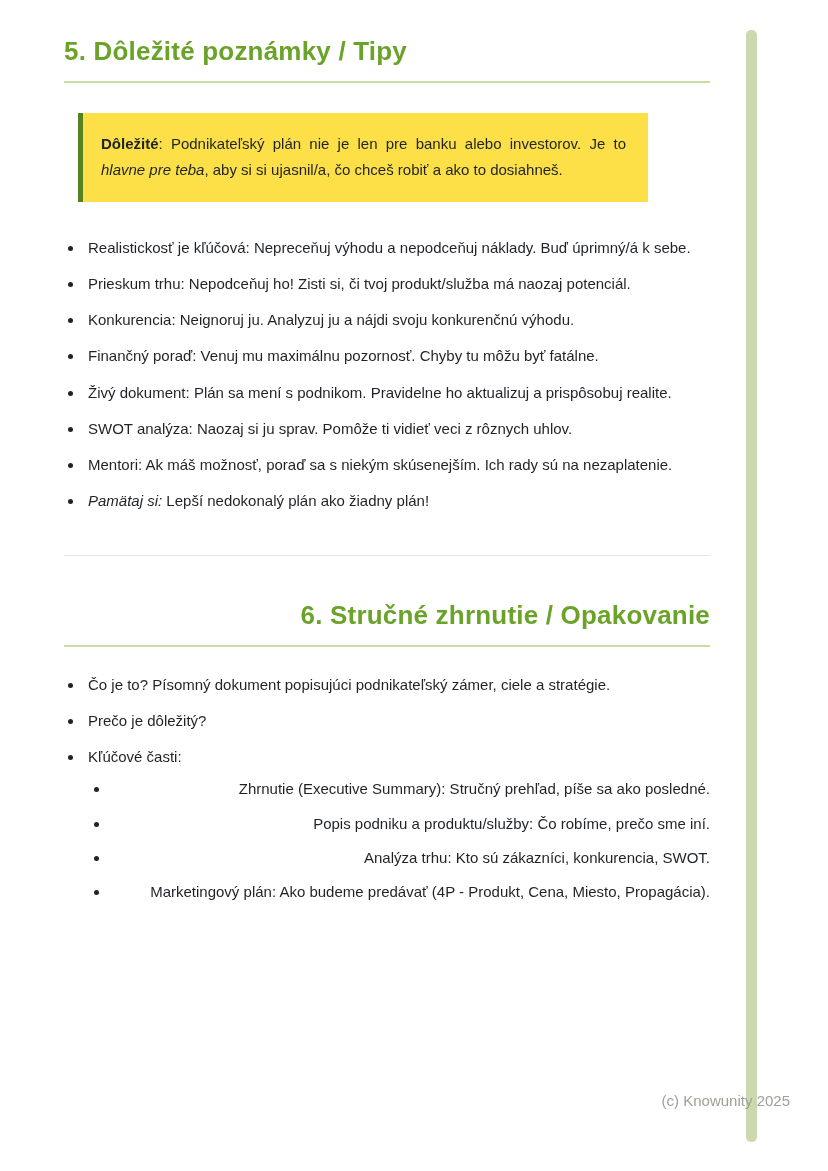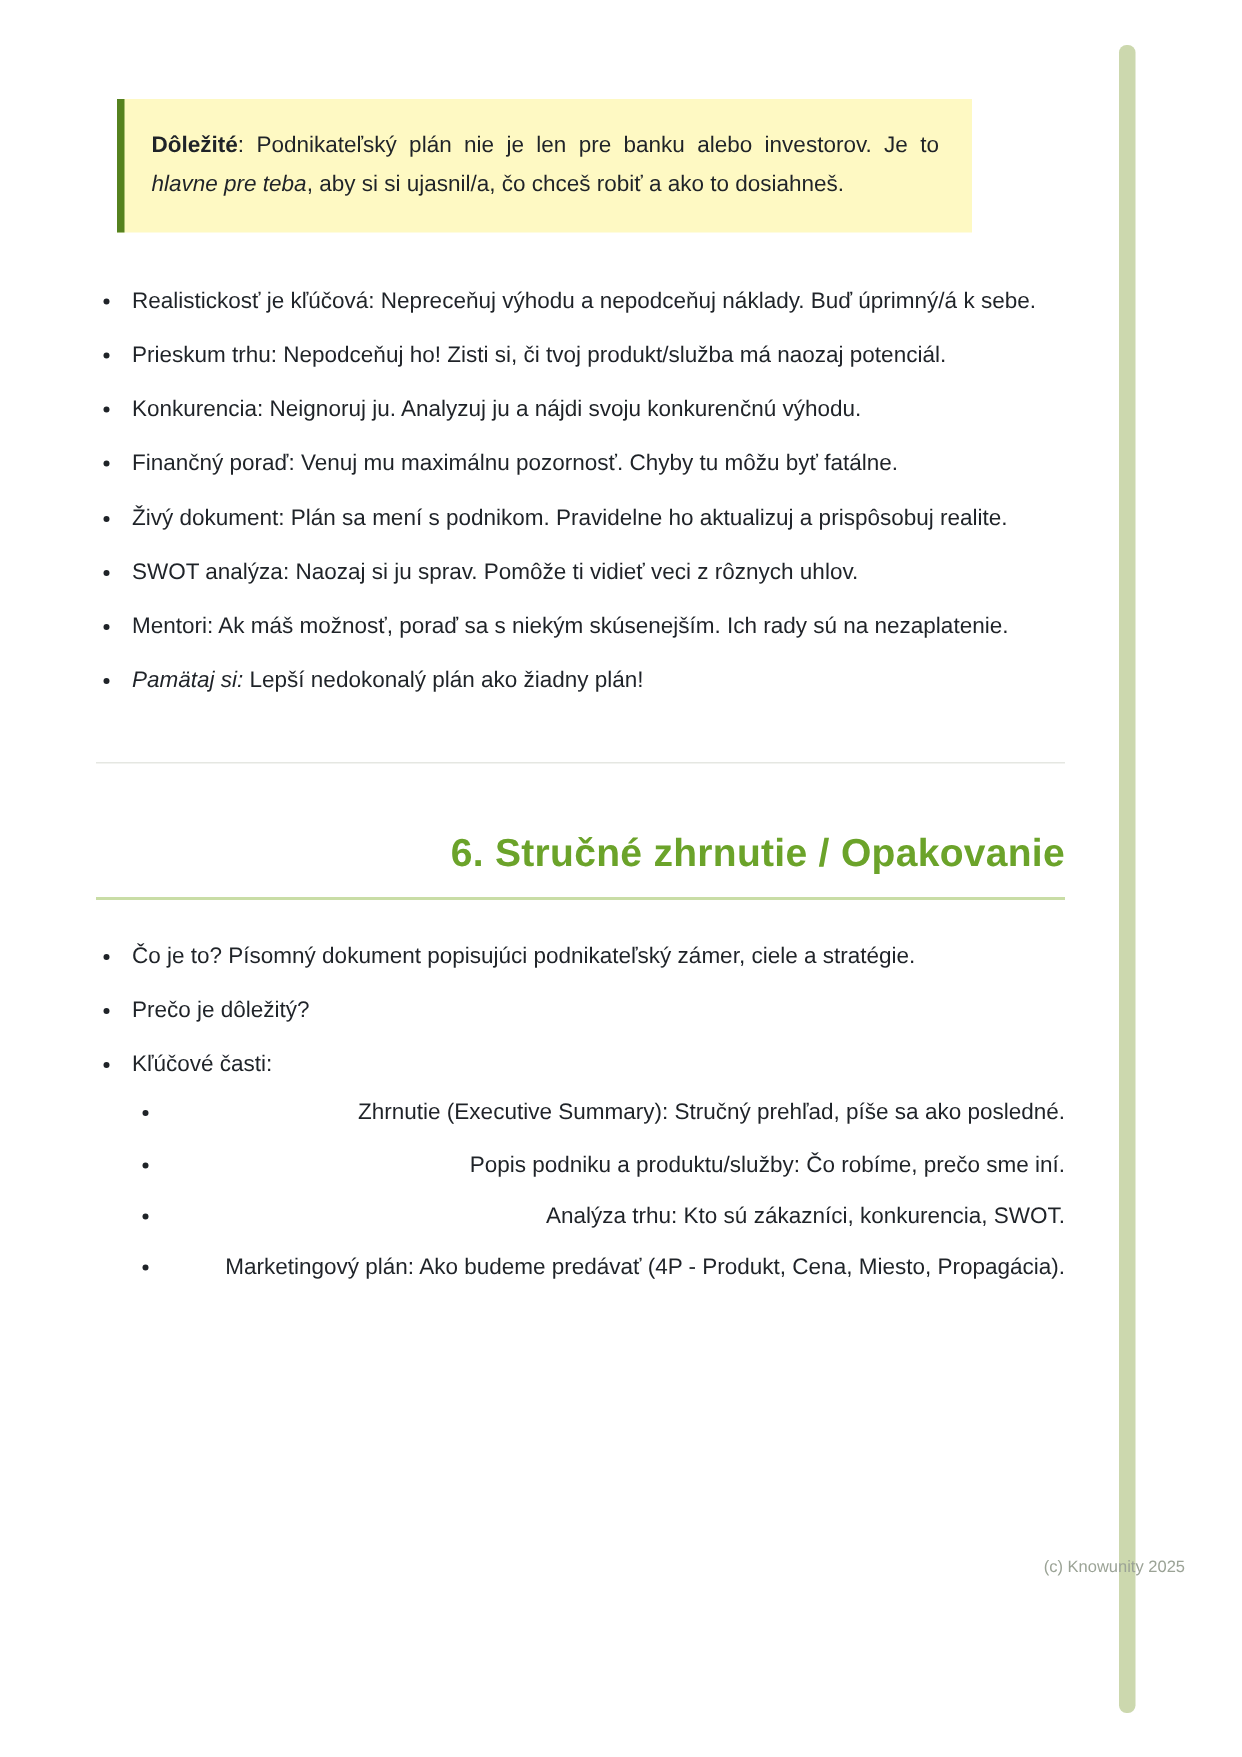--- a/index.html
+++ b/index.html
@@ -21,21 +21,21 @@
   h1.section-title {
     font-size: 26px;
     font-weight: 700;
     color: #6ba32a;
     letter-spacing: 0.2px;
     padding-bottom: 14px;
     border-bottom: 2px solid #c9dda6;
   }
   .callout {
     margin: 30px 62px 0 14px;
-    background: #fef9c3;
+    background: #fde047;
     border-left: 5px solid #55821f;
     padding: 18px 22px 18px 18px;
     font-size: 15px;
     line-height: 1.75;
     text-align: justify;
   }
   .callout strong { font-weight: 700; }
   .callout em { font-style: italic; }
   ul.bullets {
     margin-top: 34px;
@@ -68,34 +68,35 @@
     left: 746px;
     top: 30px;
     width: 11px;
     height: 1112px;
     background: #ccd8ae;
     border-radius: 5px;
     z-index: 1;
   }
   .credit {
     position: absolute;
-    top: 1039px;
+    top: 1092px;
     right: 38px;
-    font-size: 11px;
+    font-size: 15px;
     color: #9ba396;
     z-index: 2;
   }
 </style>
 </head>
 <body>
 
 <div class="scroll-strip"></div>
 
 <div class="content">
 
+  <h1 class="section-title">5. Dôležité poznámky / Tipy</h1>
 
   <div class="callout">
     <p><strong>Dôležité</strong><span>: Podnikateľský plán nie je len pre banku alebo investorov. Je to </span><em>hlavne pre teba</em><span>, aby si si ujasnil/a, čo chceš robiť a ako to dosiahneš.</span></p>
   </div>
 
   <ul class="bullets">
     <li><strong>Realistickosť je kľúčová:</strong><span> Nepreceňuj výhodu a nepodceňuj náklady. Buď úprimný/á k sebe.</span></li>
     <li><strong>Prieskum trhu:</strong><span> Nepodceňuj ho! Zisti si, či tvoj produkt/služba má naozaj potenciál.</span></li>
     <li><strong>Konkurencia:</strong><span> Neignoruj ju. Analyzuj ju a nájdi svoju konkurenčnú výhodu.</span></li>
     <li><strong>Finančný poraď:</strong><span> Venuj mu maximálnu pozornosť. Chyby tu môžu byť fatálne.</span></li>

